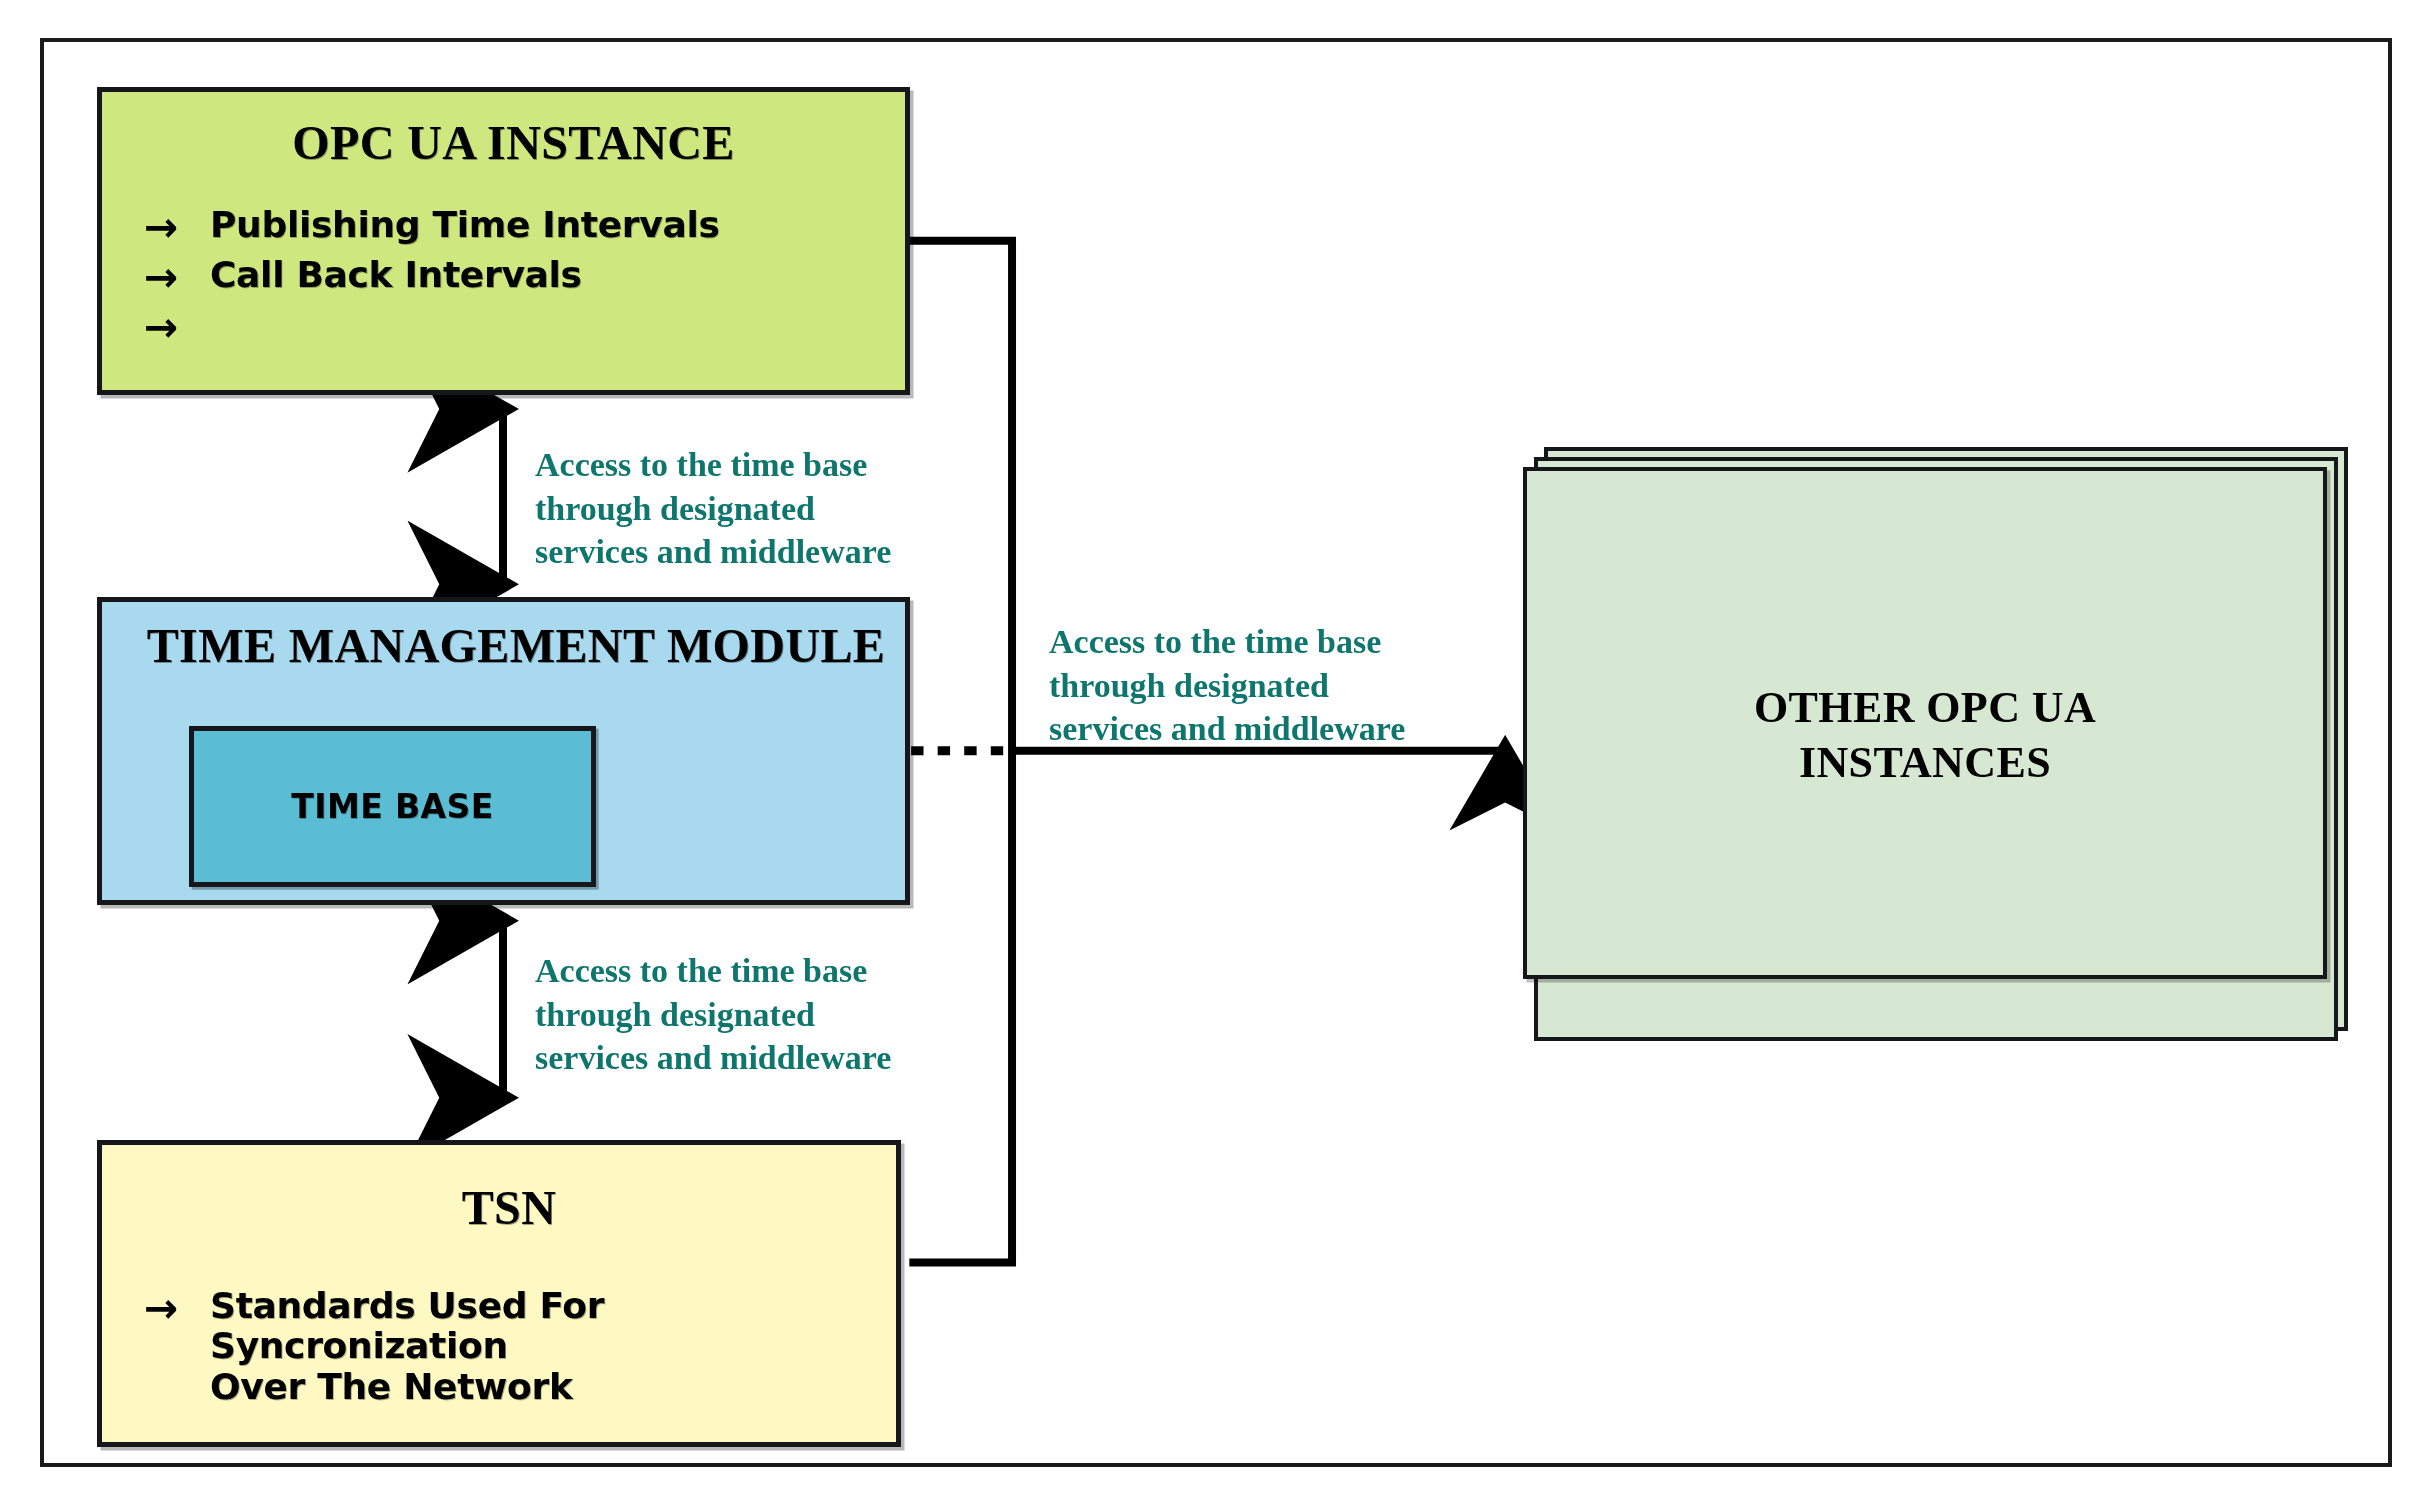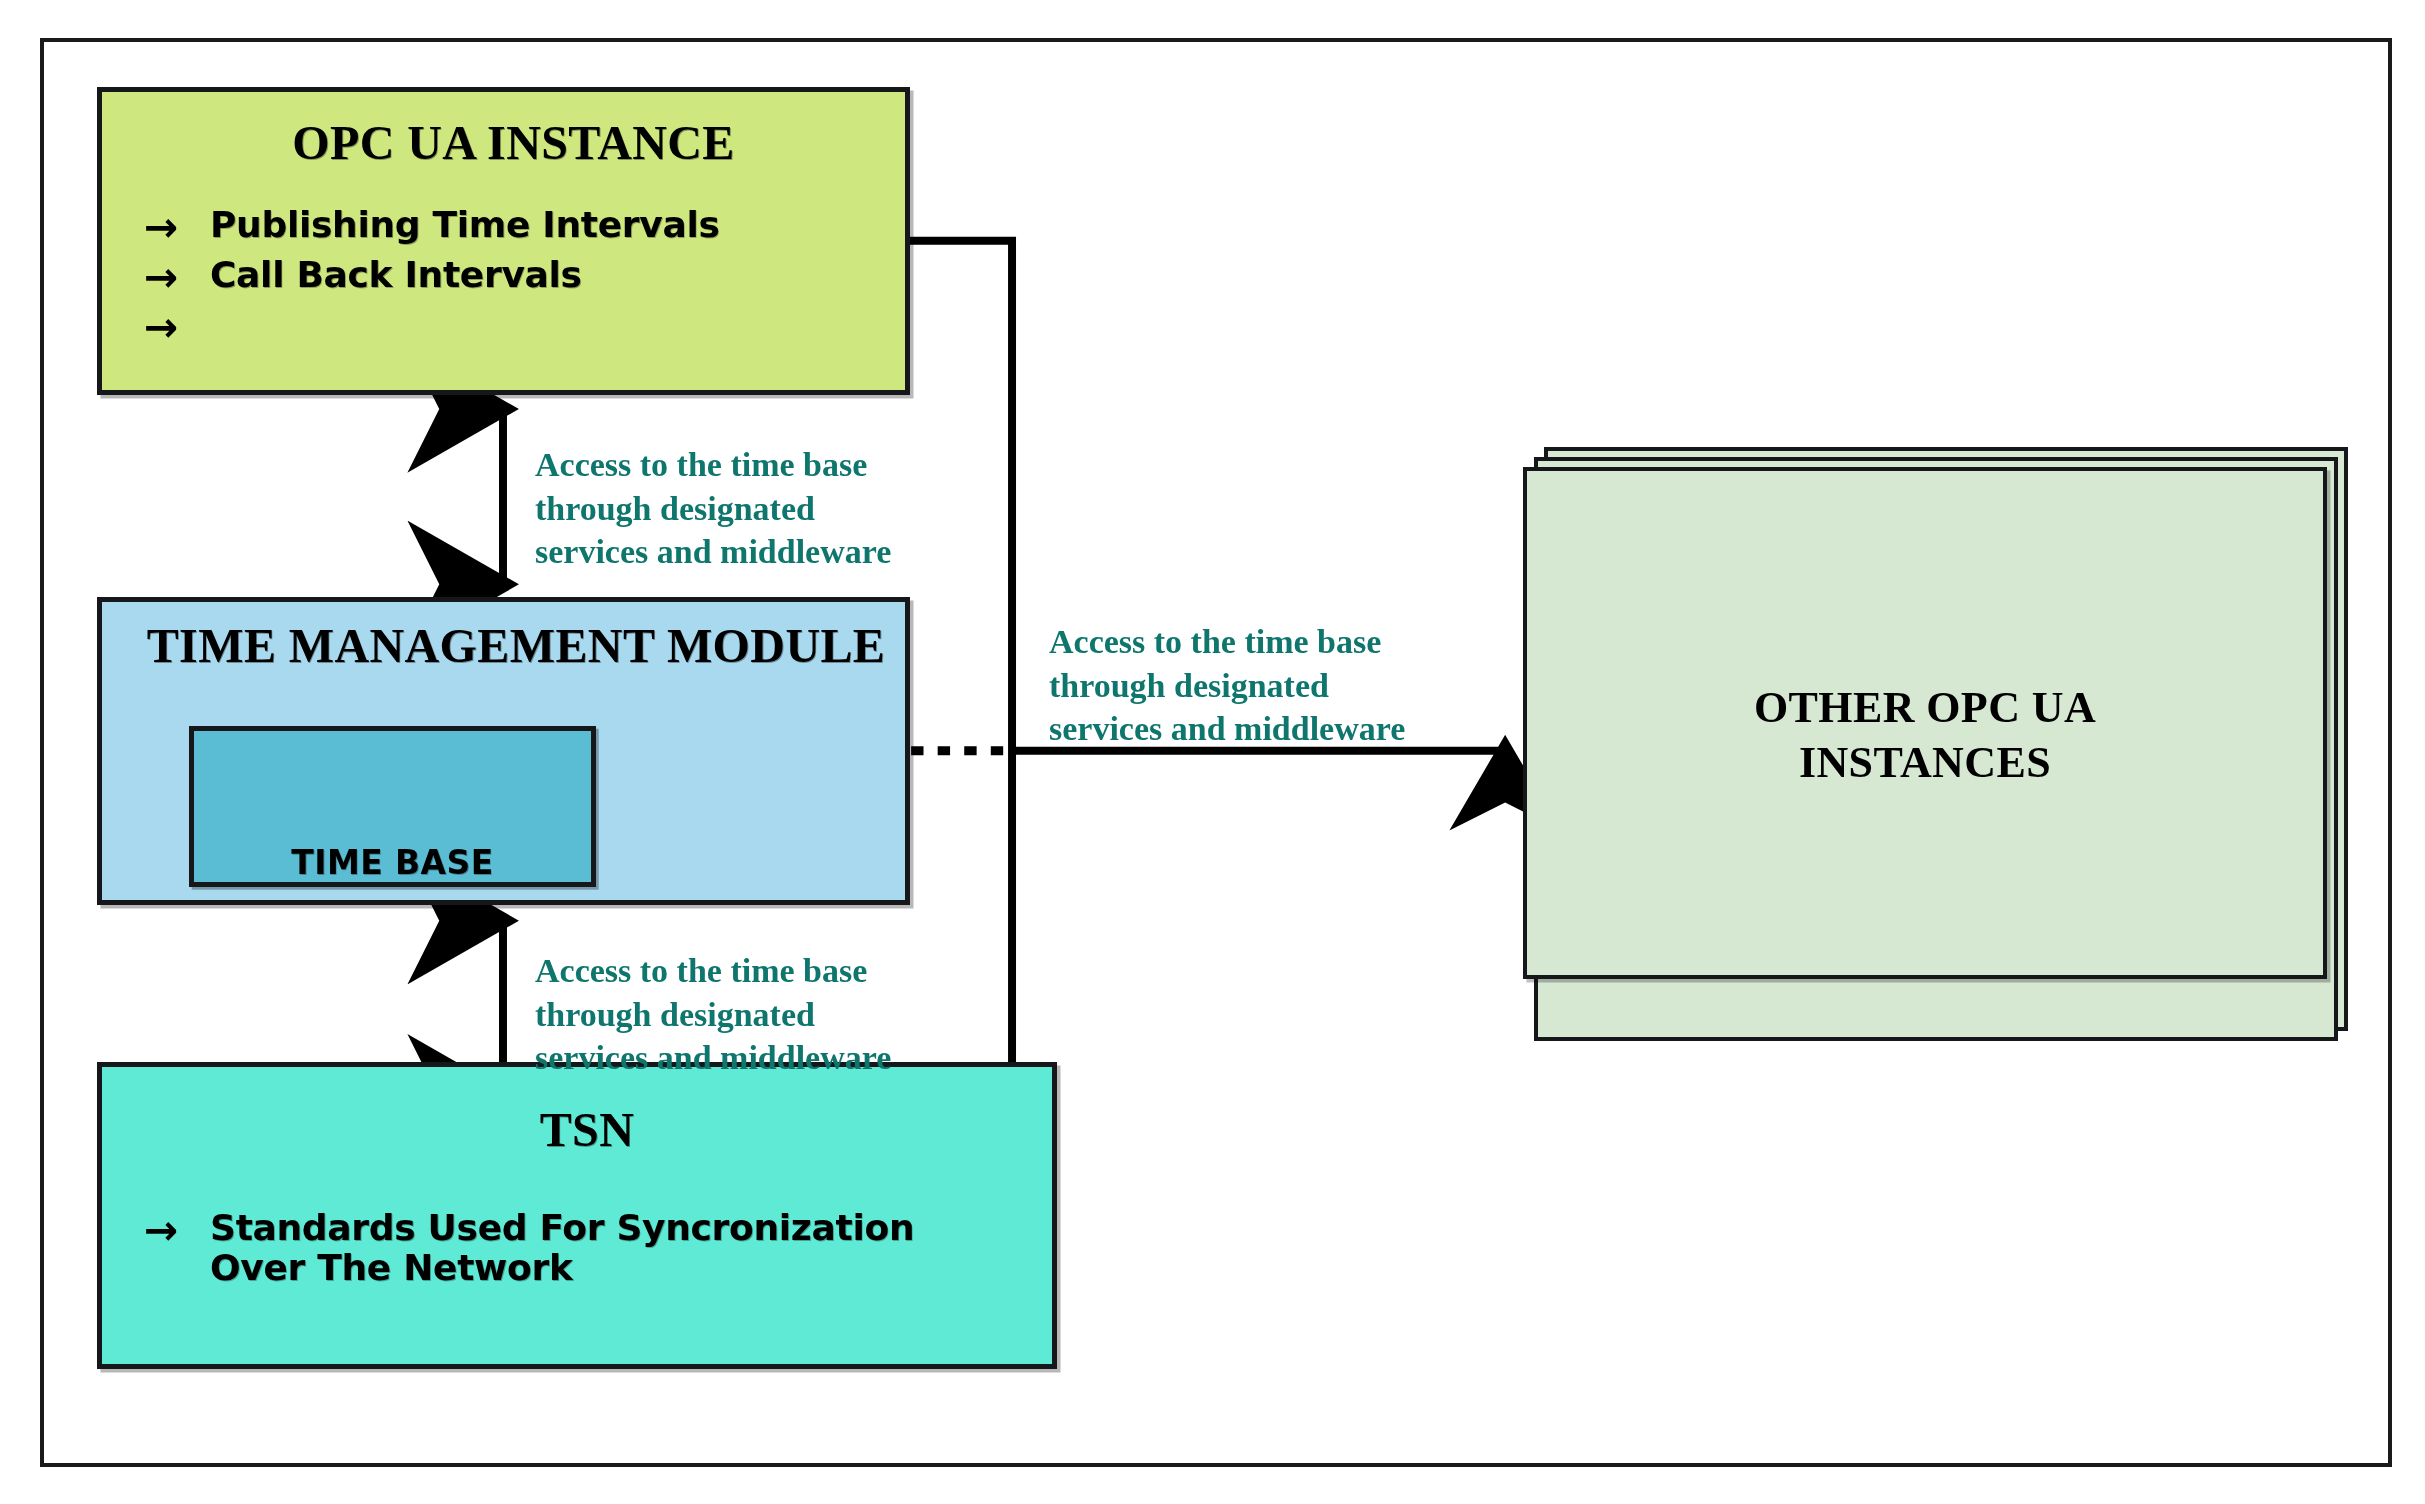--- a/index.html
+++ b/index.html
@@ -102,35 +102,35 @@
     left: 87px;
     top: 124px;
     width: 407px;
     height: 161px;
     position: absolute;
     box-sizing: border-box;
     border: 5.3px solid #15171a;
     background: #5bbdd4;
     box-shadow: 2.7px 2.7px 0 rgba(0,0,0,0.3);
     display: flex;
-    align-items: flex-end;
+    align-items: center;
     justify-content: center;
   }
   #box-timebase .tb-label {
     font-family: "DejaVu Sans", "Liberation Sans", sans-serif;
     font-weight: 700;
     font-size: 33px;
     letter-spacing: 0.4px;
     color: #000;
     text-shadow: 0.9px 0.9px 0 rgba(0,0,0,0.3);
   }
 
   #box-tsn {
-    left: 97px; top: 1062px; width: 960px; height: 307px;
-    background: #5eead4;
+    left: 97px; top: 1140px; width: 804px; height: 307px;
+    background: #fef9c3;
   }
   #box-tsn .node-title { font-size: 48px; padding-top: 35px; }
   #box-tsn .bullets { margin-top: 51px; padding-left: 42px; }
 
   
   #stack-wrap {
     position: absolute;
     left: 1523px;
     top: 447px;
     width: 832px;

